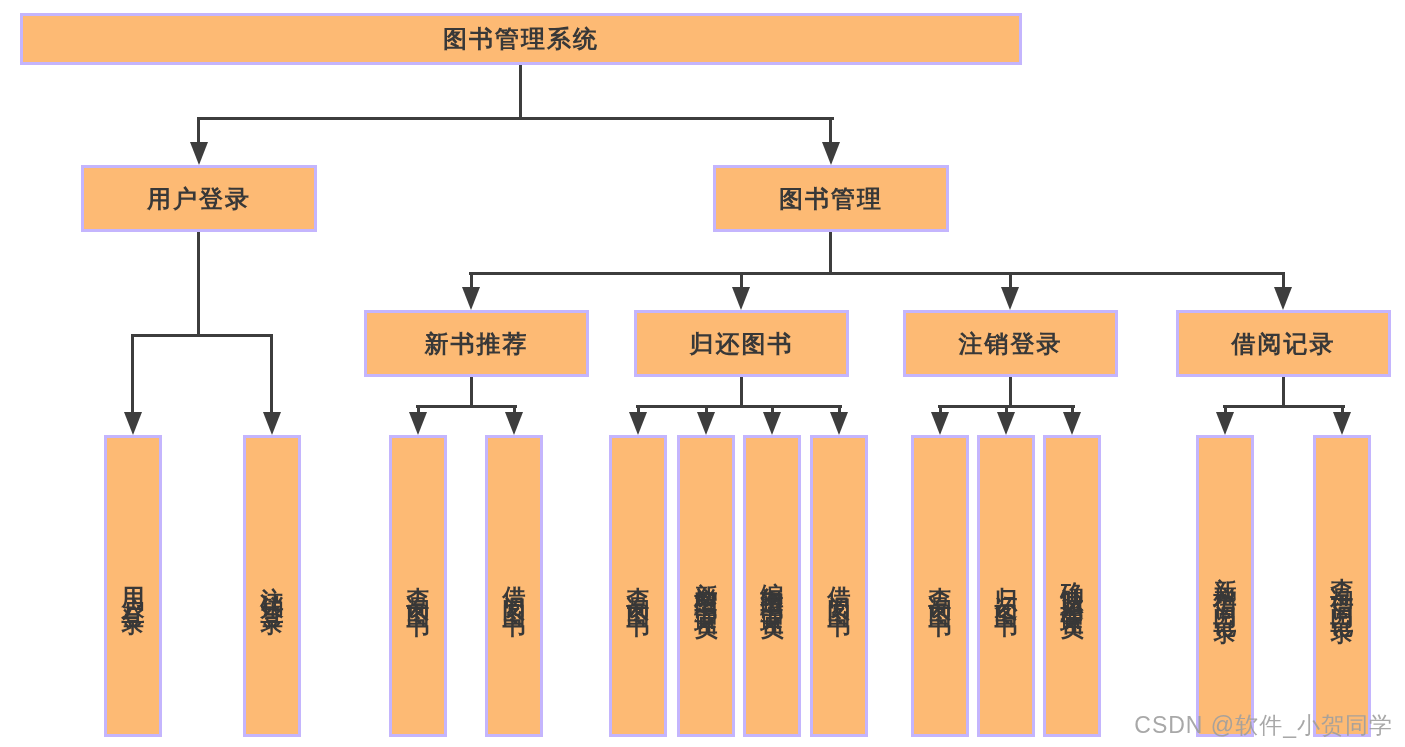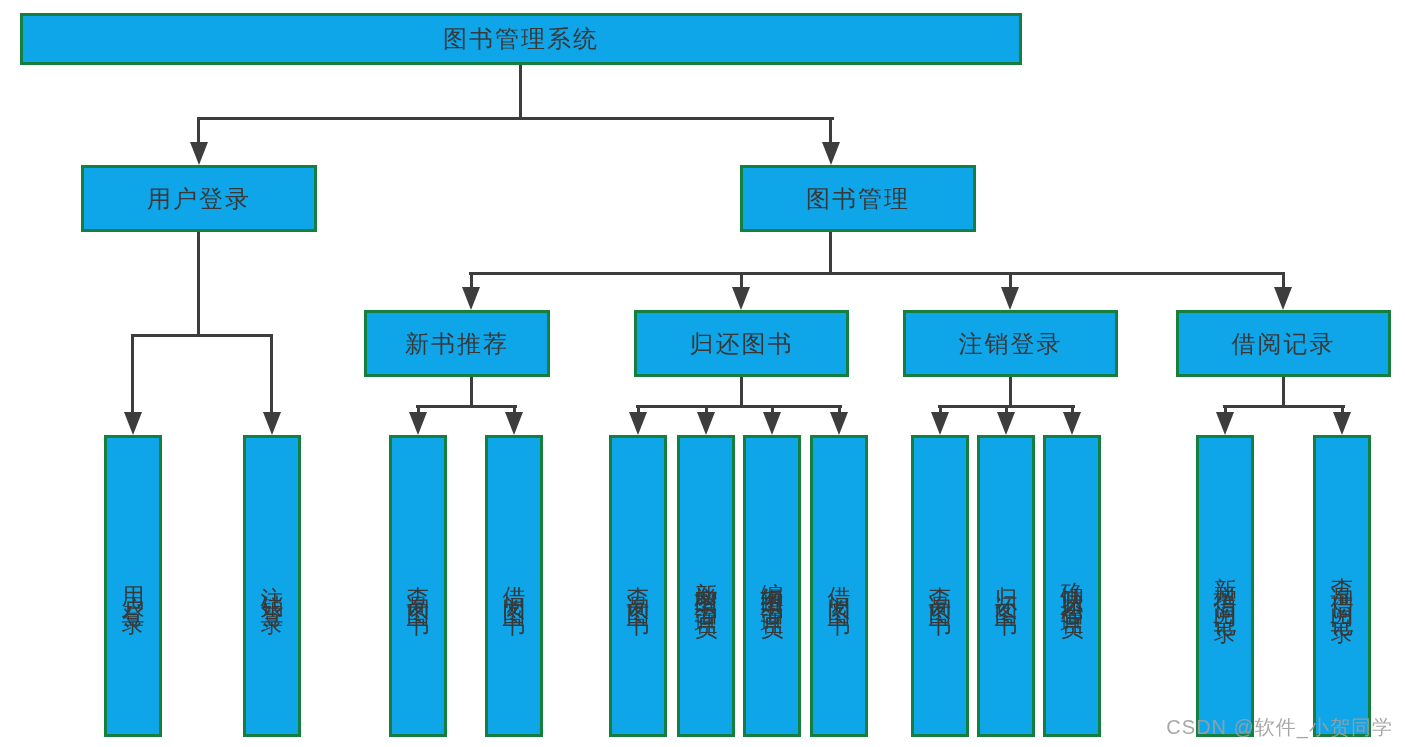--- a/index.html
+++ b/index.html
@@ -6,87 +6,88 @@
   #stage{
     position:relative;
     width:1405px;height:747px;
     background:#ffffff;
     font-family:"Liberation Sans","DejaVu Sans",sans-serif;
     overflow:hidden;
   }
   .box{
     position:absolute;
     box-sizing:border-box;
-    border:3px solid #15803d;
-    background:#0ea5e9;
+    border:3px solid #c4b5fd;
+    background:#fdba74;
     display:flex;align-items:center;justify-content:center;
     color:#383838;
     font-size:24px;
     letter-spacing:2px;
     white-space:nowrap;
+    font-weight:bold;
   }
   .leaf{
     writing-mode:vertical-rl;
     text-orientation:mixed;
     font-size:23px;
     letter-spacing:9px;
     line-height:1;
     white-space:normal;
   }
   .vl,.hl{position:absolute;background:#3d3d3d;}
   .ar{
     position:absolute;width:0;height:0;
     border-left:9px solid transparent;
     border-right:9px solid transparent;
     border-top:23px solid #3d3d3d;
   }
   .watermark{
     position:absolute;
     right:12px;bottom:6px;
-    font-size:20px;
+    font-size:23px;
     color:rgba(158,158,158,0.9);
     letter-spacing:1px;
   }
 </style>
 </head>
 <body>
 
 <div id="stage">
 
   <div class="box" style="left:20px;top:13px;width:1002px;height:52px;">图书管理系统</div>
 
   <div class="vl" style="left:519px;top:65px;width:3px;height:54px;"></div>
   <div class="hl" style="left:197px;top:117px;width:637px;height:3px;"></div>
   <div class="vl" style="left:197px;top:117px;width:3px;height:29px;"></div>
   <div class="ar" style="left:190px;top:142px;"></div>
   <div class="vl" style="left:829px;top:117px;width:3px;height:29px;"></div>
   <div class="ar" style="left:822px;top:142px;"></div>
 
   <div class="box" style="left:81px;top:165px;width:236px;height:67px;">用户登录</div>
-  <div class="box" style="left:740px;top:165px;width:236px;height:67px;">图书管理</div>
+  <div class="box" style="left:713px;top:165px;width:236px;height:67px;">图书管理</div>
 
   <div class="vl" style="left:197px;top:232px;width:3px;height:105px;"></div>
   <div class="hl" style="left:131px;top:334px;width:142px;height:3px;"></div>
   <div class="vl" style="left:131px;top:334px;width:3px;height:82px;"></div>
   <div class="ar" style="left:124px;top:412px;"></div>
   <div class="vl" style="left:270px;top:334px;width:3px;height:82px;"></div>
   <div class="ar" style="left:263px;top:412px;"></div>
 
   <div class="vl" style="left:829px;top:232px;width:3px;height:43px;"></div>
   <div class="hl" style="left:469px;top:272px;width:816px;height:3px;"></div>
   <div class="vl" style="left:470px;top:272px;width:3px;height:18px;"></div>
   <div class="ar" style="left:462px;top:287px;"></div>
   <div class="vl" style="left:740px;top:272px;width:3px;height:18px;"></div>
   <div class="ar" style="left:732px;top:287px;"></div>
   <div class="vl" style="left:1009px;top:272px;width:3px;height:18px;"></div>
   <div class="ar" style="left:1001px;top:287px;"></div>
   <div class="vl" style="left:1282px;top:272px;width:3px;height:18px;"></div>
   <div class="ar" style="left:1274px;top:287px;"></div>
 
-  <div class="box" style="left:364px;top:310px;width:186px;height:67px;">新书推荐</div>
+  <div class="box" style="left:364px;top:310px;width:225px;height:67px;">新书推荐</div>
   <div class="box" style="left:634px;top:310px;width:215px;height:67px;">归还图书</div>
   <div class="box" style="left:903px;top:310px;width:215px;height:67px;">注销登录</div>
   <div class="box" style="left:1176px;top:310px;width:215px;height:67px;">借阅记录</div>
 
   <div class="vl" style="left:470px;top:377px;width:3px;height:31px;"></div>
   <div class="vl" style="left:740px;top:377px;width:3px;height:31px;"></div>
   <div class="vl" style="left:1009px;top:377px;width:3px;height:31px;"></div>
   <div class="vl" style="left:1282px;top:377px;width:3px;height:31px;"></div>
 
   <div class="hl" style="left:416px;top:405px;width:101px;height:3px;"></div>

